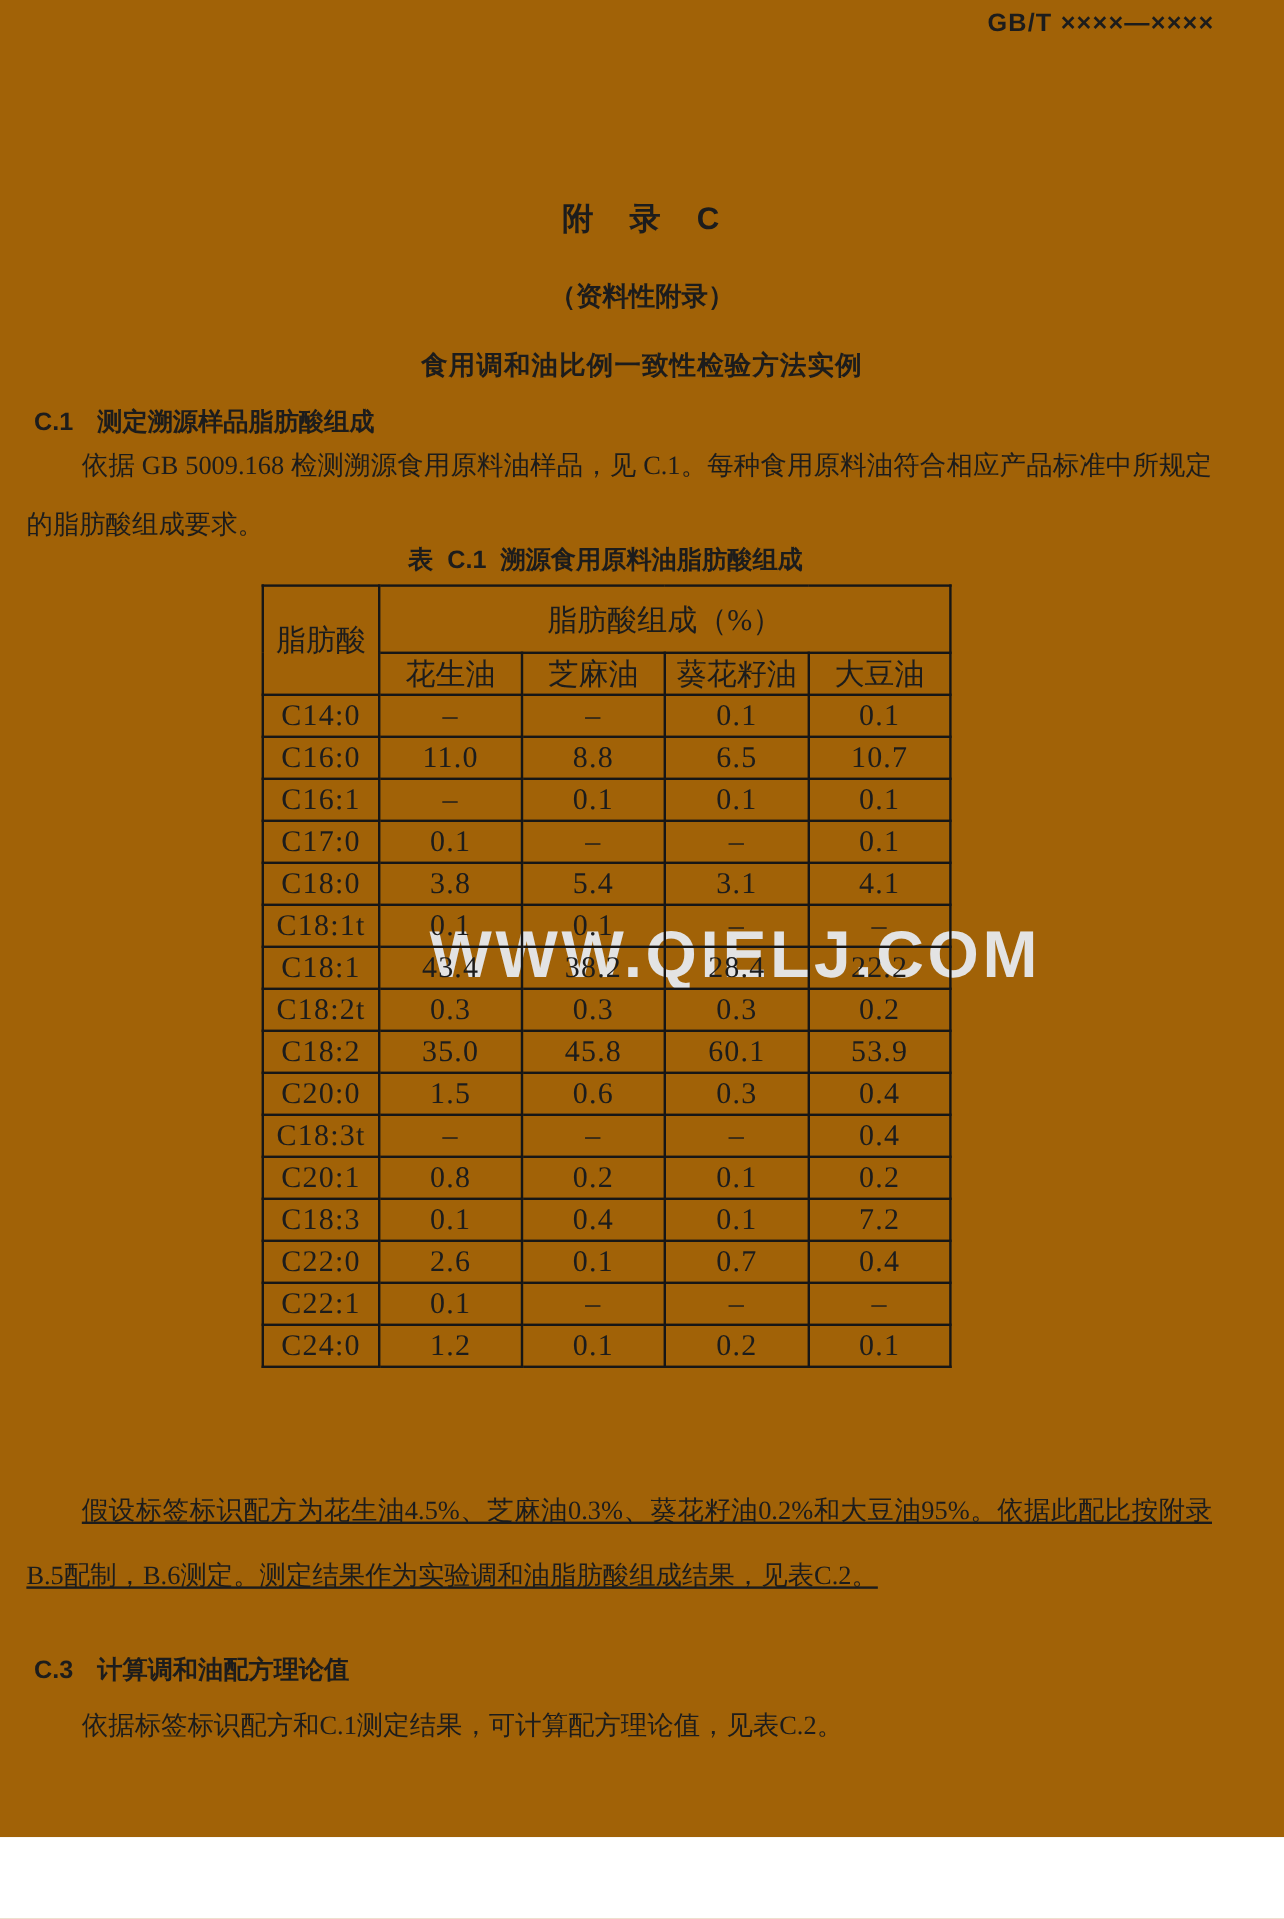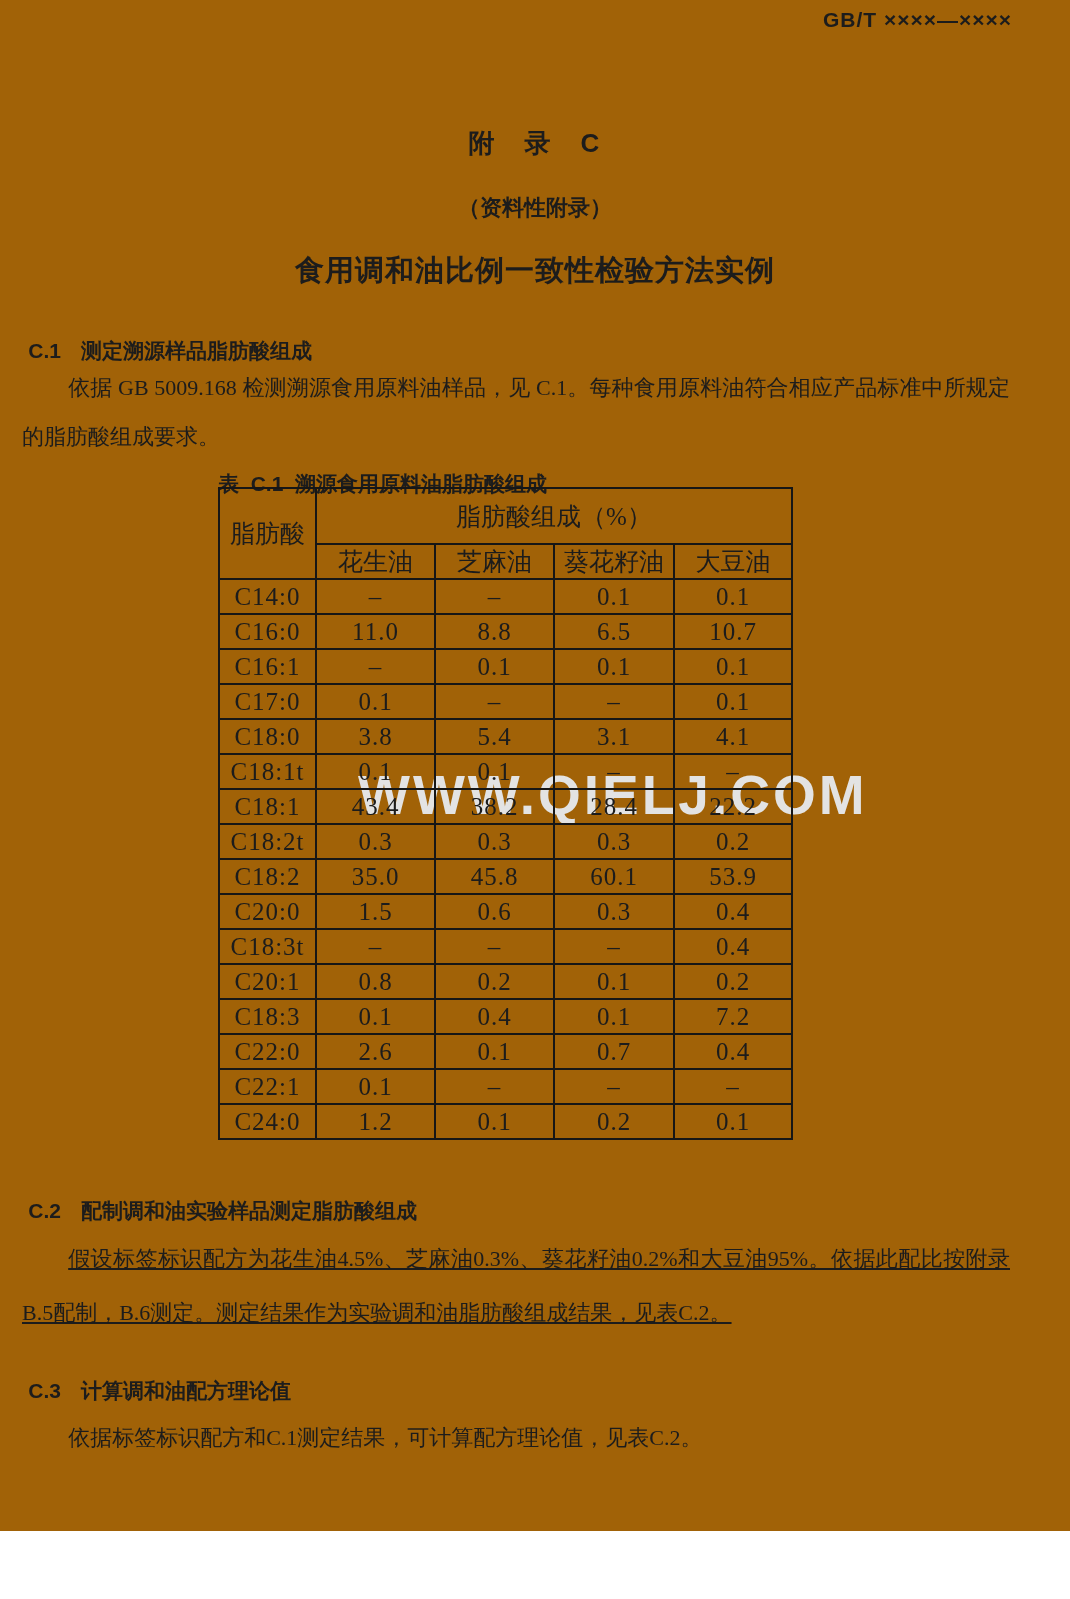--- a/index.html
+++ b/index.html
@@ -23,24 +23,25 @@
     white-space: pre;
   }
   .center-line {
     position: absolute;
     left: 0;
     width: 100%;
     text-align: center;
     font-family: "Liberation Sans", "DejaVu Sans", sans-serif;
     font-weight: bold;
     white-space: pre;
+    margin-top: 39px;
   }
   .appendix-title   { top: 126px; font-size: 26px; letter-spacing: 2px; }
   .appendix-note    { top: 193px; font-size: 22px; }
-  .main-title       { top: 251px; font-size: 29px; letter-spacing: 1px; }
+  .main-title       { top: 251px; font-size: 22px; letter-spacing: 1px; }
   .section-heading {
     position: absolute;
     left: 5px;
     font-family: "Liberation Sans", "DejaVu Sans", sans-serif;
     font-weight: bold;
     font-size: 21px;
     white-space: pre;
   }
   .section-heading .sec-num { margin-right: 20px; }
   .para {
@@ -51,24 +52,24 @@
     font-size: 22px;
     line-height: 49px;
     text-indent: 2.1em;
     text-align: justify;
     text-justify: inter-ideograph;
   }
   .para-c2 { line-height: 54px; }
   .para-c3b { line-height: 57px; }
   .table-caption {
     position: absolute;
-    top: 470px;
+    top: 452px;
     left: 218px;
     width: 573px;
-    text-align: left;
+    text-align: center;
     font-family: "Liberation Sans", "DejaVu Sans", sans-serif;
     font-weight: bold;
     font-size: 21px;
     white-space: pre;
   }
   table.fa-table {
     position: absolute;
     top: 487px;
     left: 218px;
     width: 573px;
@@ -258,23 +259,20 @@
         <tr>
           <td>C24:0</td>
           <td>1.2</td>
           <td>0.1</td>
           <td>0.2</td>
           <td>0.1</td>
         </tr>
       </tbody>
   </table>
 
-  <div class="section-heading abs" style="top:1173px;">
-    <span class="sec-num">C.2</span><span>配制调和油实验样品测定脂肪酸组成</span>
-  </div>
 
   <p class="para para-c2" style="top:1232px;text-decoration:underline;">假设标签标识配方为花生油4.5%、芝麻油0.3%、葵花籽油0.2%和大豆油95%。依据此配比按附录B.5配制，B.6测定。测定结果作为实验调和油脂肪酸组成结果，见表C.2。</p>
 
   <div class="section-heading abs" style="top:1353px;">
     <span class="sec-num">C.3</span><span>计算调和油配方理论值</span>
   </div>
 
   <p class="para" style="top:1413px;">依据标签标识配方和C.1测定结果，可计算配方理论值，见表C.2。</p>
 
 

